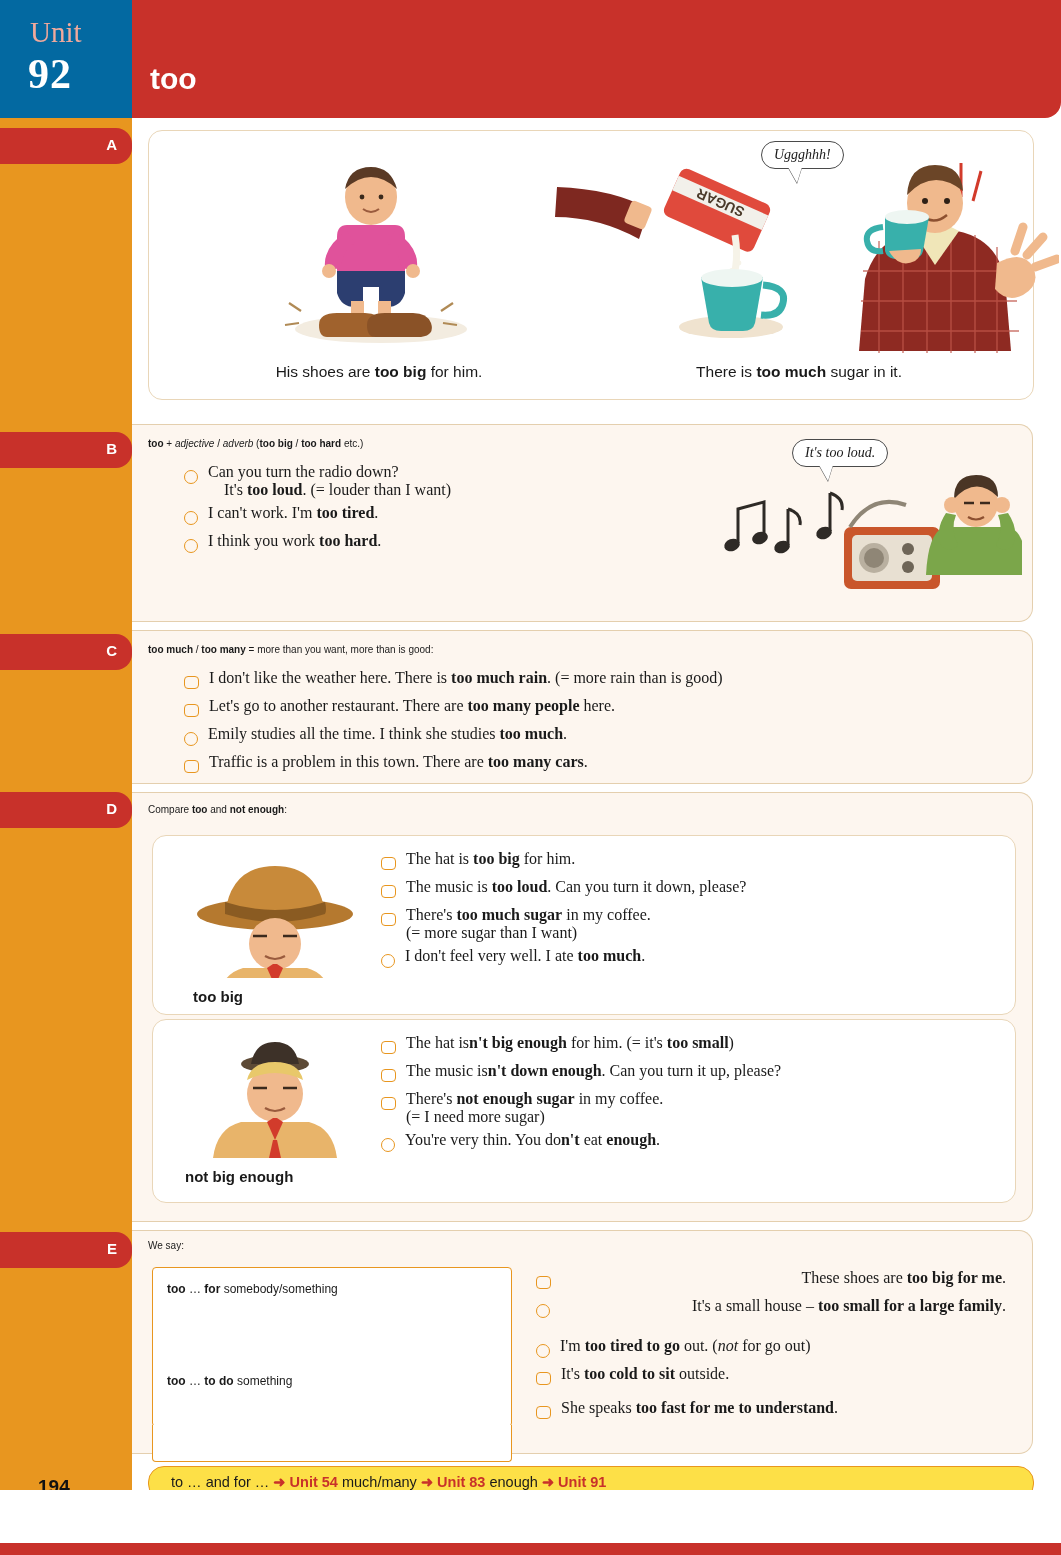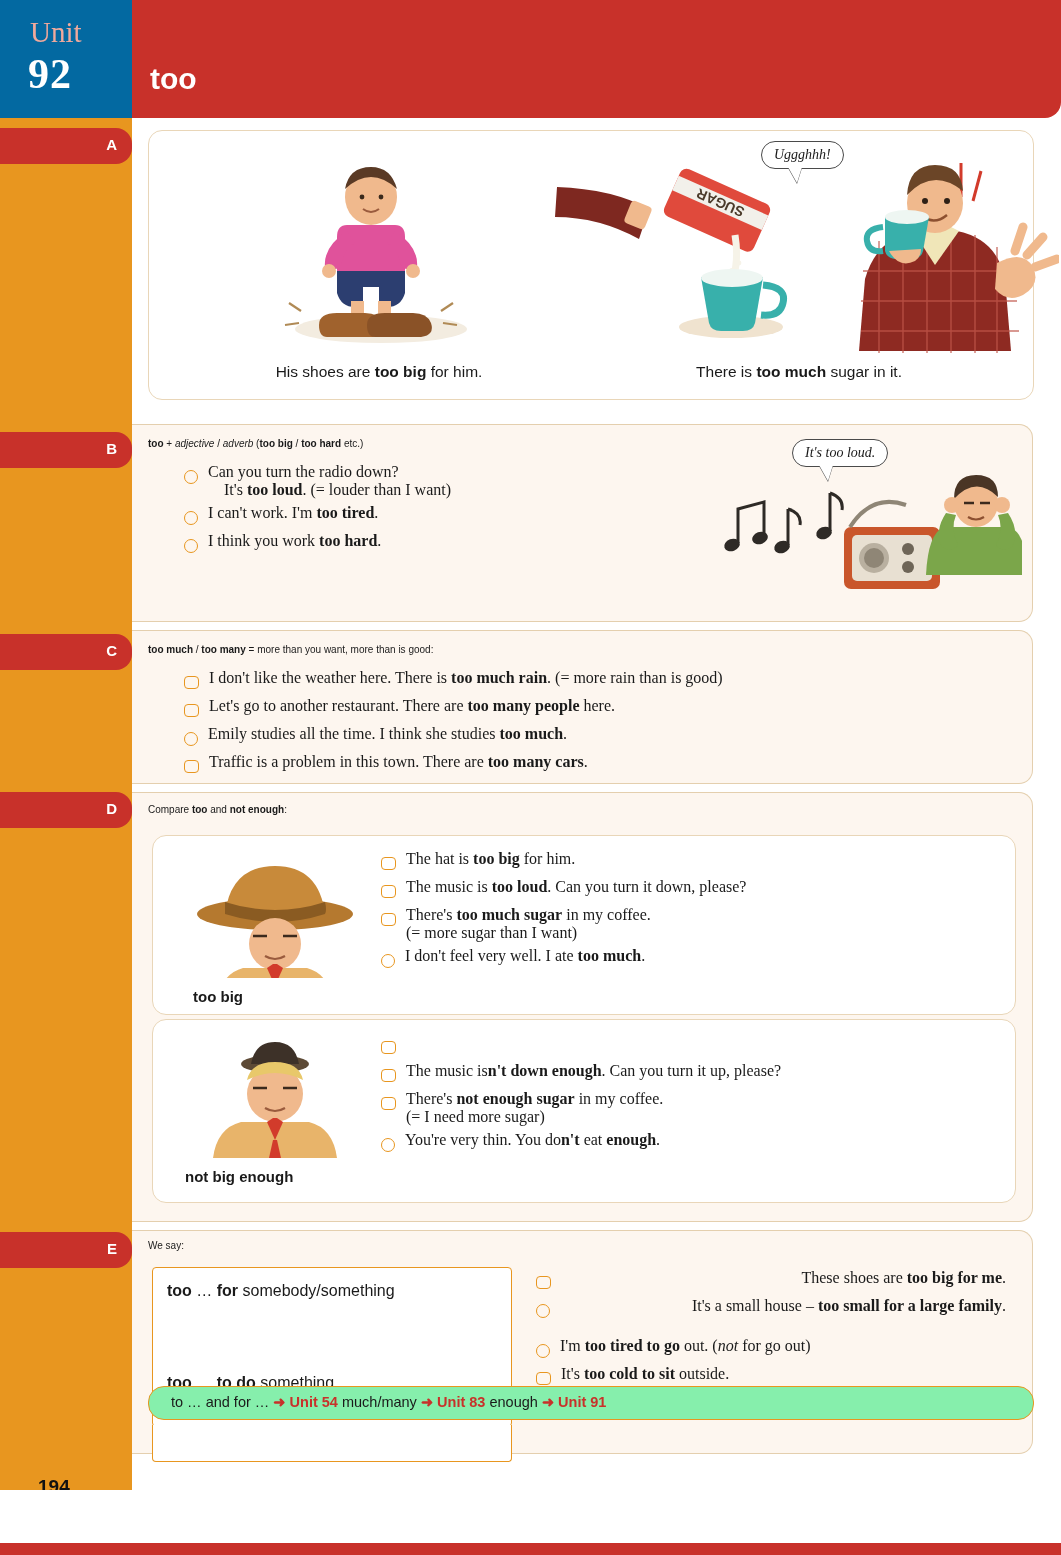--- a/index.html
+++ b/index.html
@@ -79,30 +79,30 @@
   }
   .bubble:after{
     content:"";position:absolute;width:0;height:0;border-left:9px solid transparent;
     border-right:5px solid transparent;border-top:16px solid #ffffff;bottom:-15px;left:26px;
     filter:drop-shadow(0 1px 0 #4a4a4a);
   }
   .caption{font-size:15.5px;text-align:center;}
   .label-bold{font-size:15px;font-weight:700;text-align:center;}
   
   .ref-bar{
-    position:absolute;left:148px;top:1386px;width:884px;height:32px;
-    border:1.4px solid #e8961f;border-radius:16px;background:#86efac;
+    position:absolute;left:148px;top:1466px;width:884px;height:32px;
+    border:1.4px solid #e8961f;border-radius:16px;background:#fde047;
   }
   .ref-inner{position:absolute;left:22px;top:7px;font-size:14.5px;}
   .ref-red{color:#c8312a;font-weight:700;}
   
   .etable{
     position:absolute;border:1.4px solid #e8961f;border-radius:4px;background:#ffffff;
   }
-  .etable .row{position:absolute;left:14px;font-size:16px;}
+  .etable .row{position:absolute;left:14px;font-size:12px;}
   .bottom-edge{
     position:absolute;left:0;top:1543px;width:1061px;height:12px;background:#c8312a;
   }
 </style>
 </head>
 <body>
 
 <div class="left-rail"></div>
 
 <div class="unit-block">
@@ -364,20 +364,21 @@
       <path d="M80 80 q10 6 20 0" stroke="#9a5b3d" stroke-width="2.2" fill="none"></path>
       <path d="M56 94 h68 q24 6 28 36 h-124 q4 -30 28 -36z" fill="#e8b46a"></path>
       <path d="M82 94 l8 18 l8 -18 l-6 -4 h-4z" fill="#d23b2b"></path>
       <path d="M88 112 l-4 18 h12 l-4 -18z" fill="#d23b2b"></path>
     </svg>
     <div class="label-bold" style="position:absolute;left:20px;top:148px;width:240px;text-align:left;padding-left:12px;">not big enough</div>
 
     <ul class="ex" style="position:absolute;left:228px;top:14px;width:620px;">
       <li>
           <span class="bl"><span class="bullet"></span></span>
+          <span class="tx">The hat is<b>n't big enough</b> for him.  (= it's <b>too small</b>)</span>
         </li>
       <li>
           <span class="bl"><span class="bullet"></span></span>
           <span class="tx">The music is<b>n't down enough</b>.  Can you turn it up, please?</span>
         </li>
       <li>
           <span class="bl"><span class="bullet"></span></span>
           <span class="tx"><span>There's <b>not enough sugar</b> in my coffee.</span><div>(= I need more sugar)</div></span>
         </li>
       <li>

